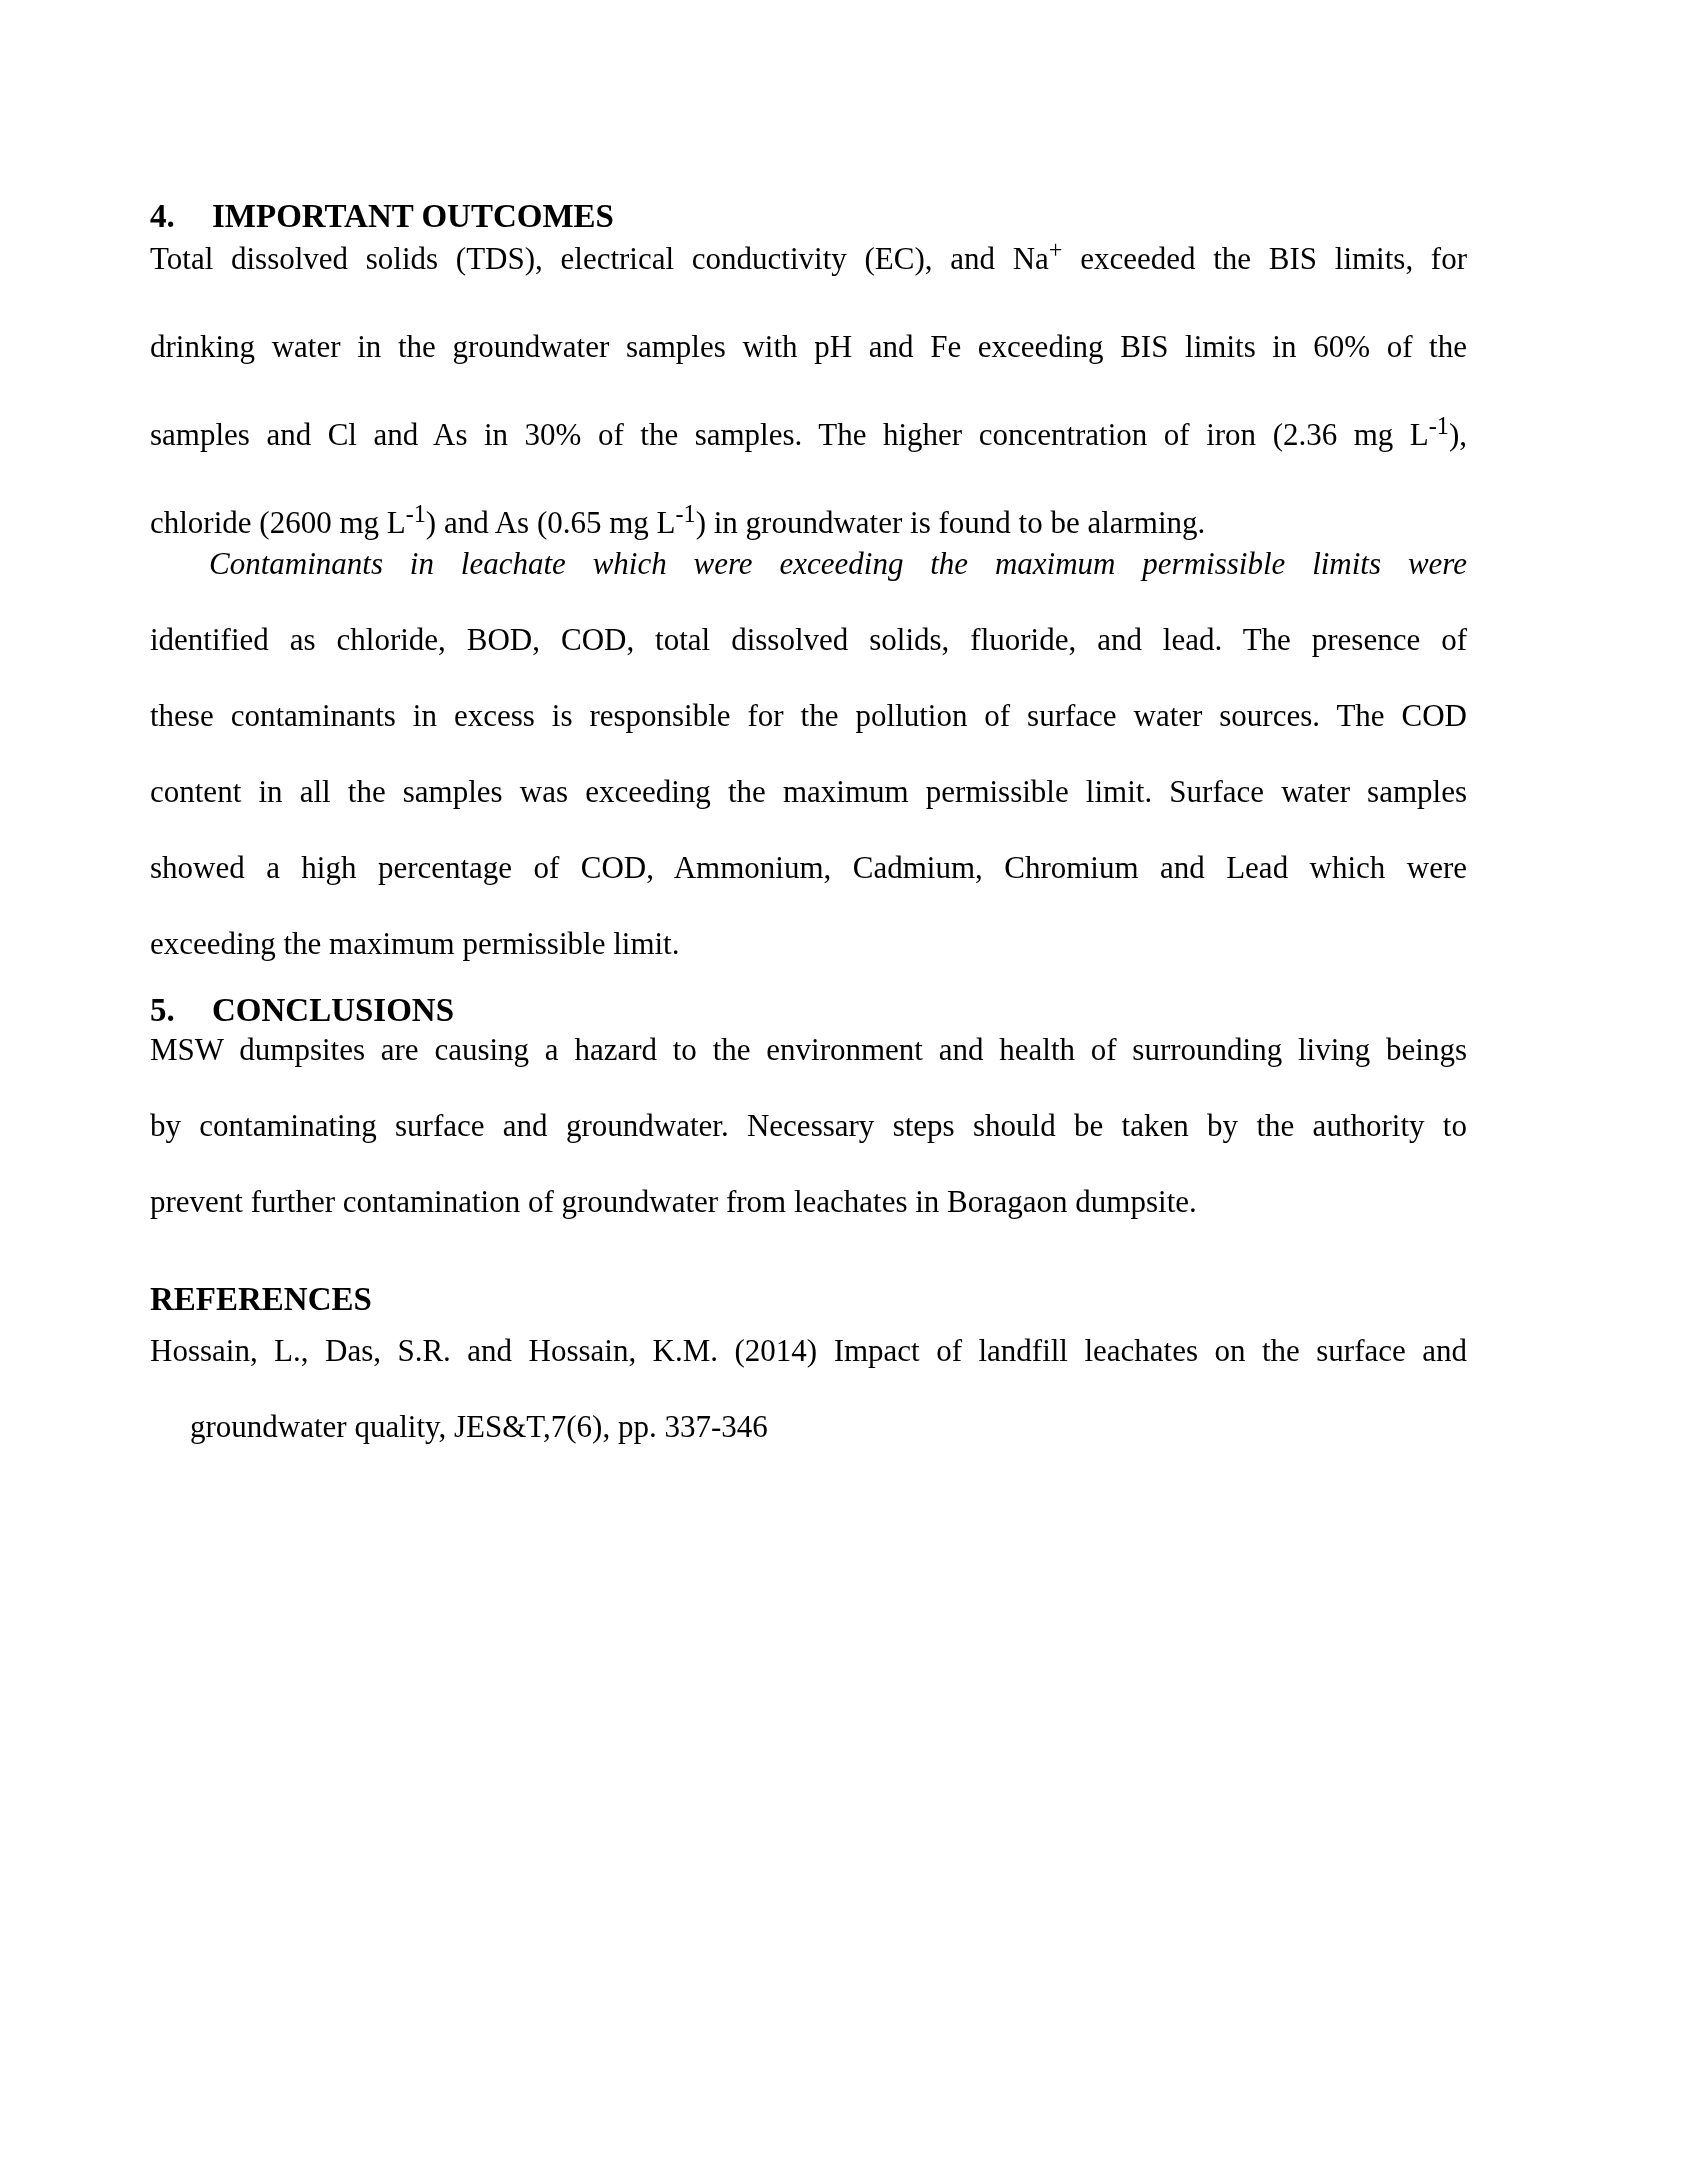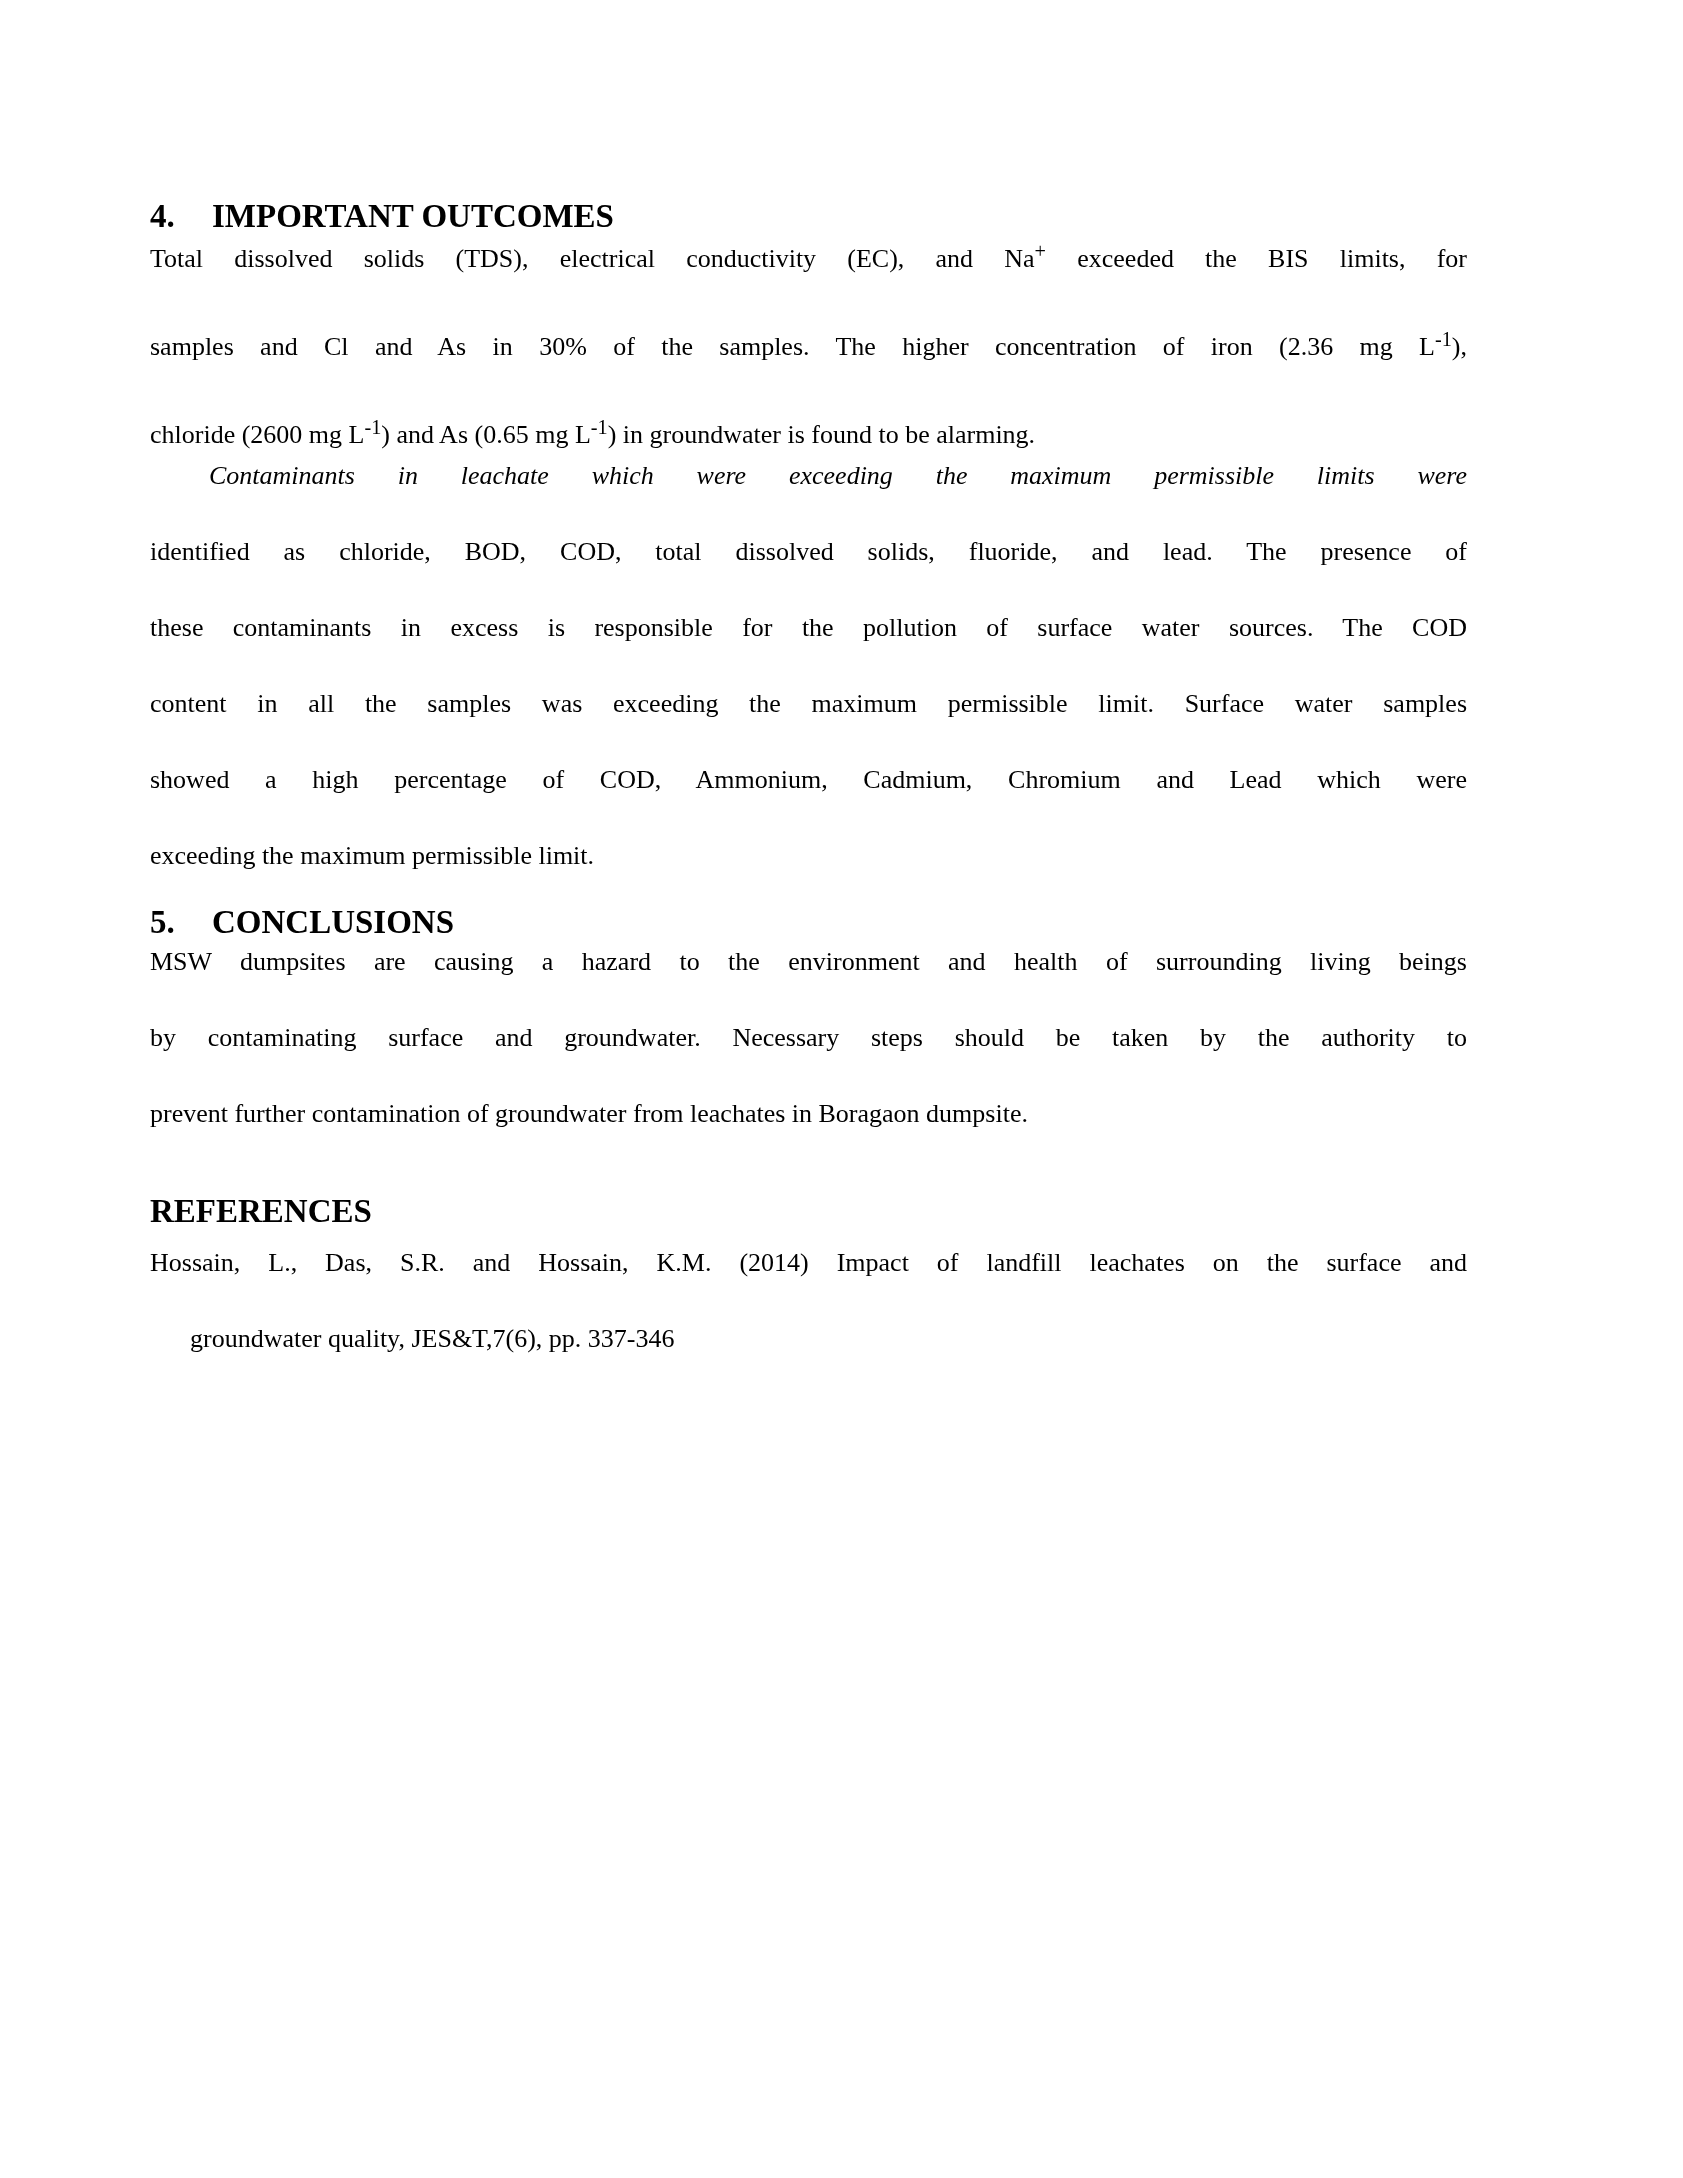--- a/index.html
+++ b/index.html
@@ -30,21 +30,21 @@
     font-weight: bold;
     font-size: 33px;
     line-height: 42px;
     margin: 0;
   }
   .h-num {
     display: inline-block;
     min-width: 62px;
   }
   .para {
-    font-size: 26px;
+    font-size: 31px;
     margin: 0;
   }
   .line {
     display: block;
     line-height: 38px;
     white-space: normal;
   }
   
   [data-name="outcomes-paragraph"] .line { line-height: 44px; }
   
@@ -74,20 +74,21 @@
 <body>
 
 <div class="page" data-name="document-page">
   <main class="content" data-name="document-content">
   <h2 class="heading" data-name="important-outcomes-heading">
     <span class="h-num" data-name="section-number">4.</span><span class="h-title" data-name="section-title">IMPORTANT OUTCOMES</span>
   </h2>
 
   <div class="para" data-name="outcomes-paragraph">
         <span class="line just" data-name="text-line">Total dissolved solids (TDS), electrical conductivity (EC), and Na<sup data-name="superscript">+</sup> exceeded the BIS limits, for</span>
+        <span class="line just" data-name="text-line">drinking water in the groundwater samples with pH and Fe exceeding BIS limits in 60% of the</span>
         <span class="line just" data-name="text-line">samples and Cl and As in 30% of the samples. The higher concentration of iron (2.36 mg L<sup data-name="superscript">-1</sup>),</span>
         <span class="line" data-name="text-line">chloride (2600 mg L<sup data-name="superscript">-1</sup>) and As (0.65 mg L<sup data-name="superscript">-1</sup>) in groundwater is found to be alarming.</span>
       </div>
 
   <div class="para" data-name="contaminants-paragraph">
         <span class="line just indent" data-name="text-line">Contaminants in leachate which were exceeding the maximum permissible limits were</span>
         <span class="line just" data-name="text-line">identified as chloride, BOD, COD, total dissolved solids, fluoride, and lead. The presence of</span>
         <span class="line just" data-name="text-line">these contaminants in excess is responsible for the pollution of surface water sources.  The COD</span>
         <span class="line just" data-name="text-line">content in all the samples was exceeding the maximum permissible limit. Surface water samples</span>
         <span class="line just" data-name="text-line">showed a high percentage of COD, Ammonium, Cadmium, Chromium and Lead which were</span>

